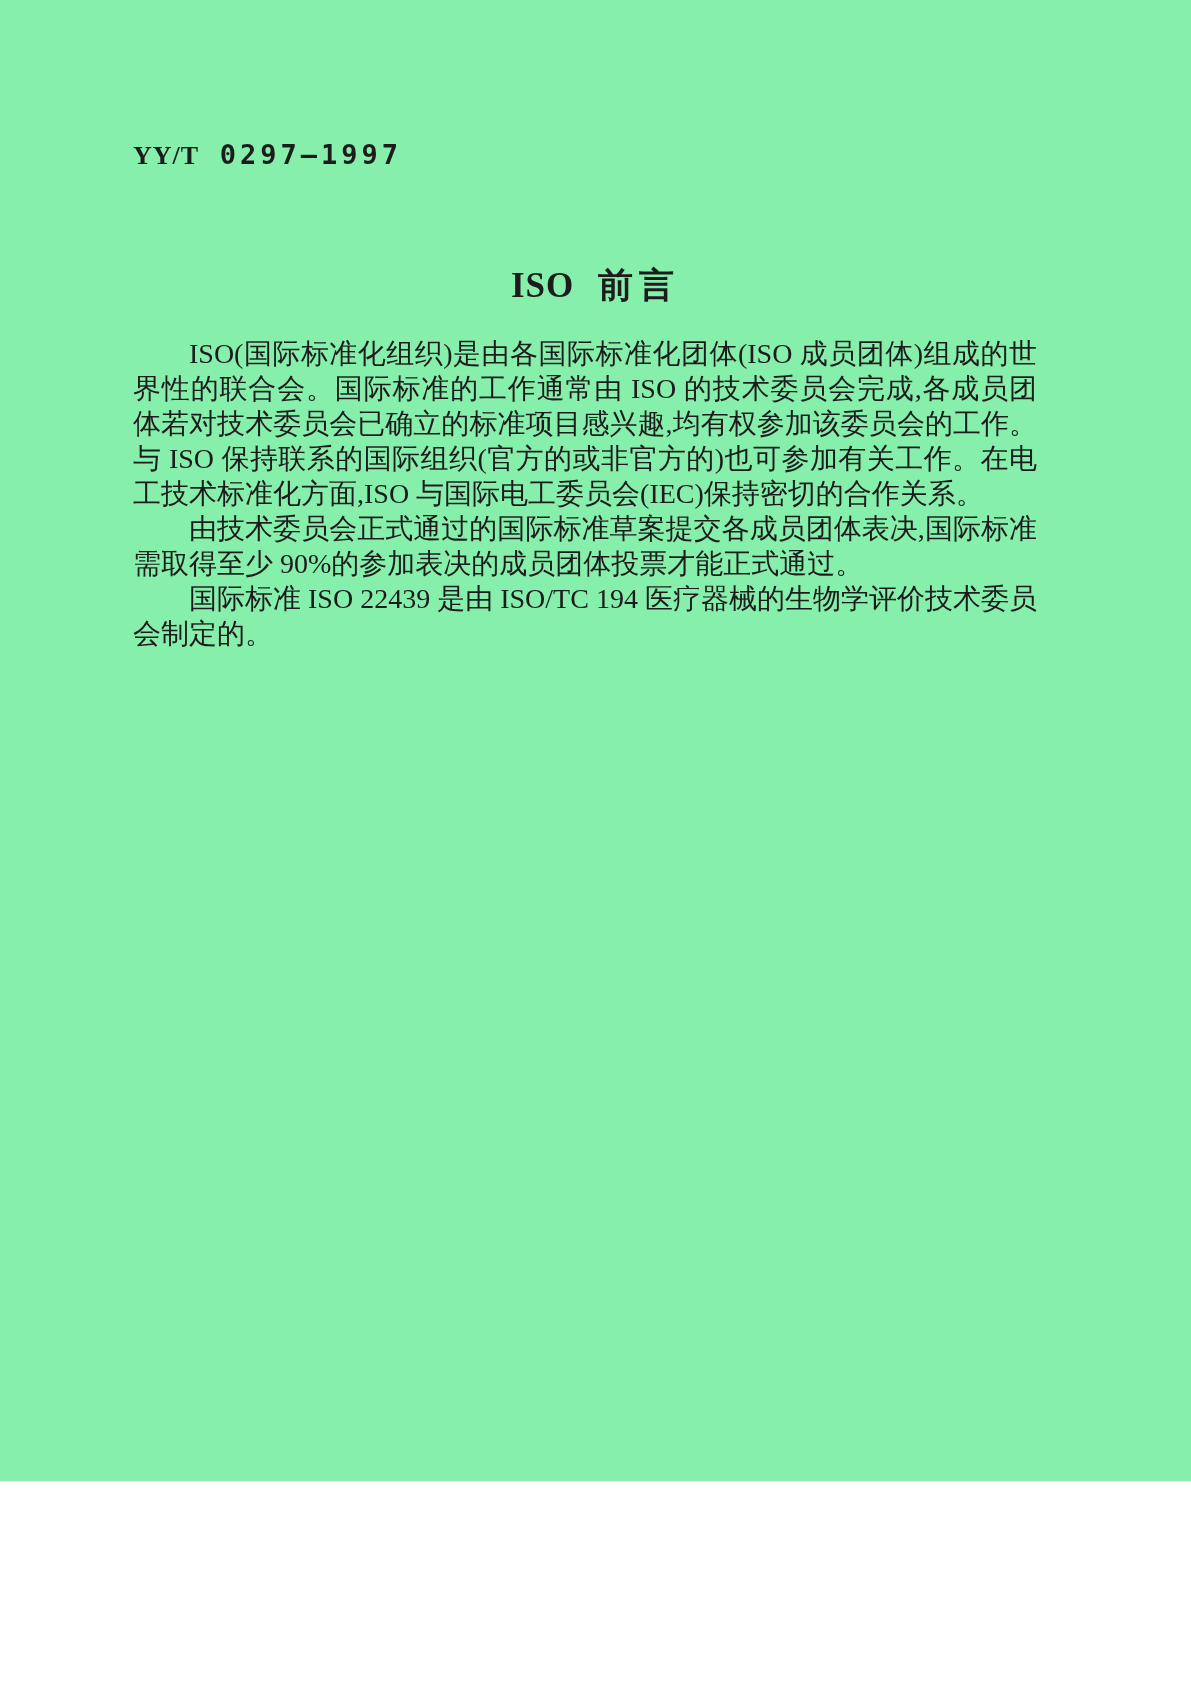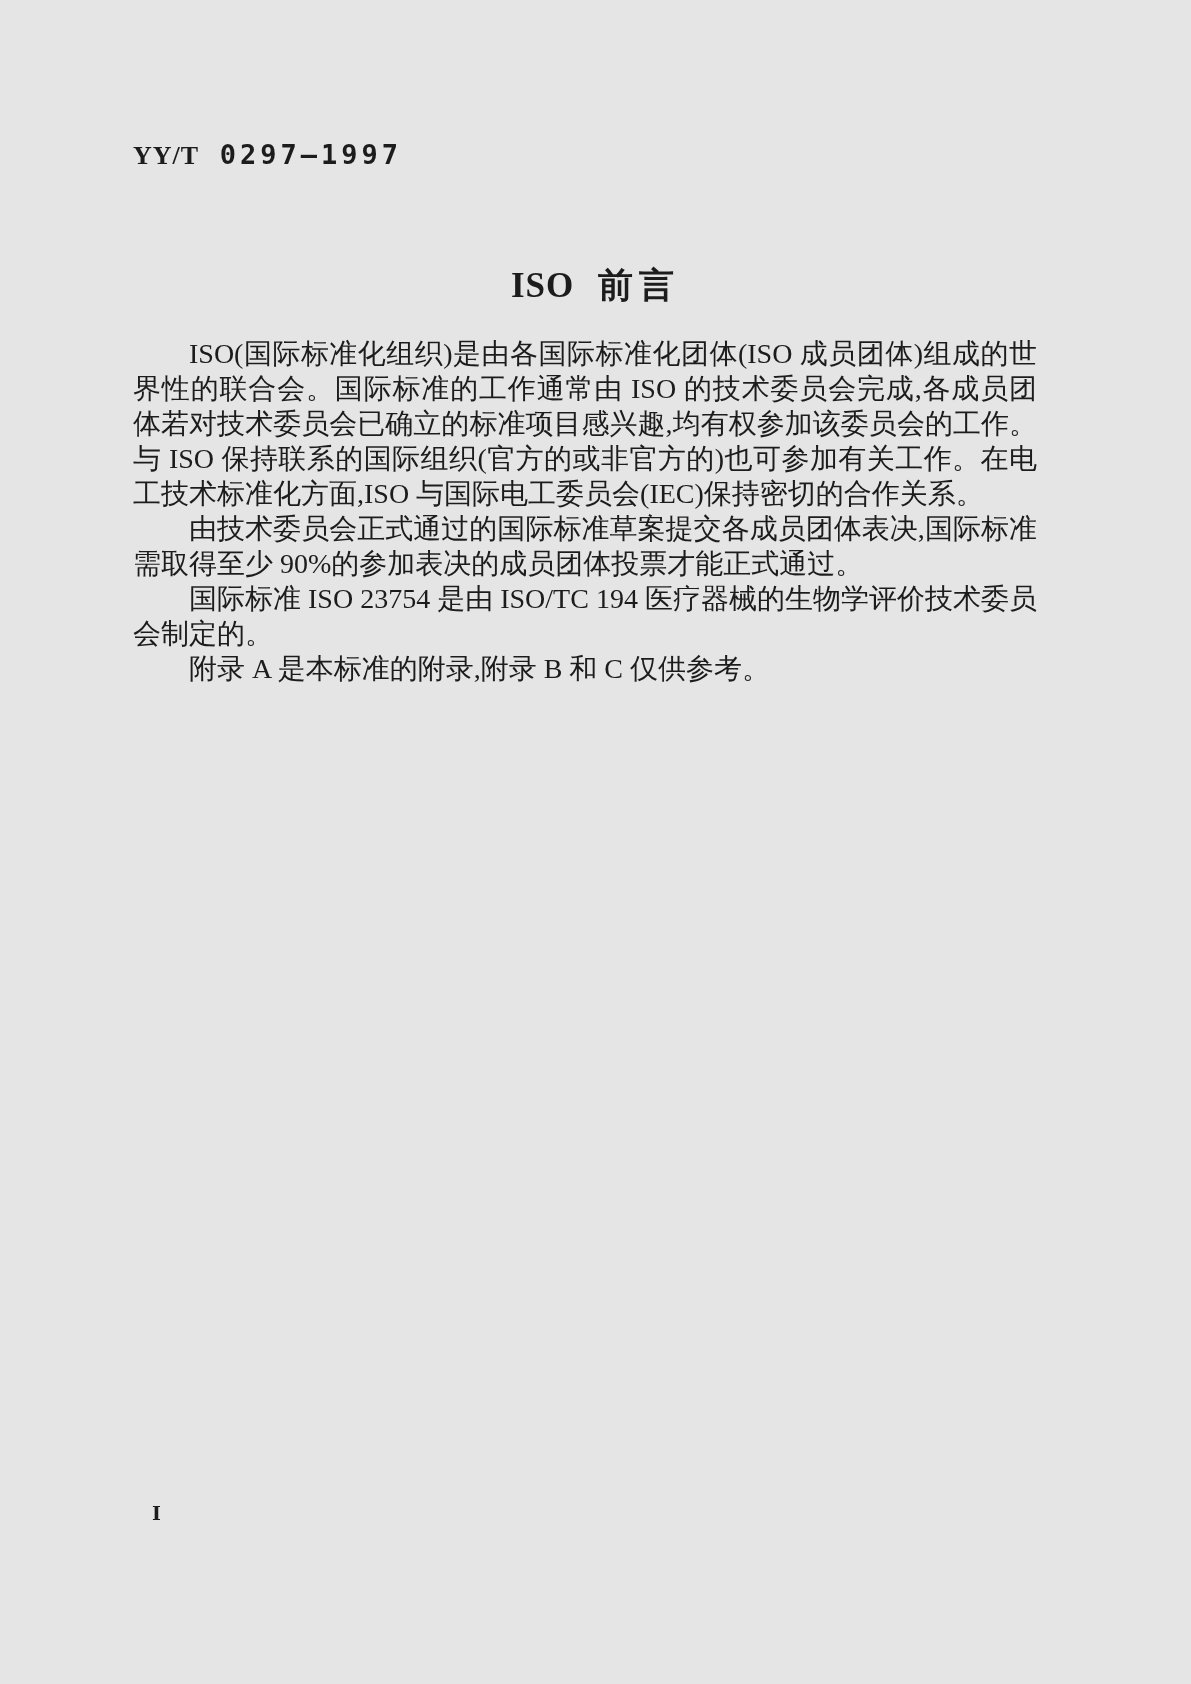--- a/index.html
+++ b/index.html
@@ -3,22 +3,22 @@
 <meta charset="utf-8">
 <style>
   html, body {
     margin: 0;
     padding: 0;
     background: #ffffff;
   }
   .page {
     position: relative;
     width: 1191px;
-    height: 1684px;
-    background: #e5e5e5;
+    height: 1481px;
+    background: #86efac;
     overflow: hidden;
     font-family: "Liberation Serif", "DejaVu Serif", serif;
     color: #1c1c1c;
   }
   .doc-number {
     position: absolute;
     top: 139px;
     left: 133px;
     font-size: 26px;
     font-weight: bold;
@@ -85,19 +85,18 @@
   </div>
 
   <h1 class="title">
     <span class="title-latin">ISO</span>
     <span class="title-cn">前言</span>
   </h1>
 
   <div class="body-text">
     <p>ISO(国际标准化组织)是由各国际标准化团体(ISO 成员团体)组成的世界性的联合会。国际标准的工作通常由 ISO 的技术委员会完成,各成员团体若对技术委员会已确立的标准项目感兴趣,均有权参加该委员会的工作。与 ISO 保持联系的国际组织(官方的或非官方的)也可参加有关工作。在电工技术标准化方面,ISO 与国际电工委员会(IEC)保持密切的合作关系。</p>
     <p>由技术委员会正式通过的国际标准草案提交各成员团体表决,国际标准需取得至少 90%的参加表决的成员团体投票才能正式通过。</p>
-    <p>国际标准 ISO 23754 是由 ISO/TC 194 医疗器械的生物学评价技术委员会制定的。</p>
-    <p>附录 A 是本标准的附录,附录 B 和 C 仅供参考。</p>
+    <p>国际标准 ISO 22439 是由 ISO/TC 194 医疗器械的生物学评价技术委员会制定的。</p>
   </div>
 
   <div class="page-number">Ⅰ</div>
 
 </div>
 
 </body></html>

